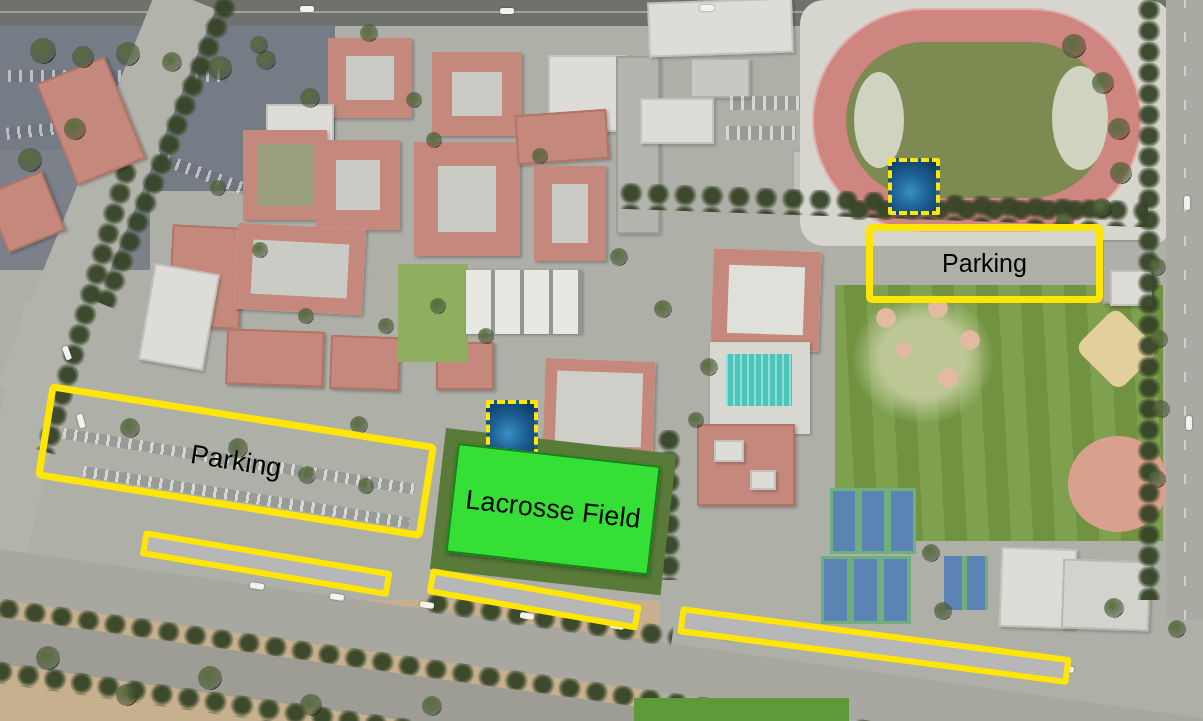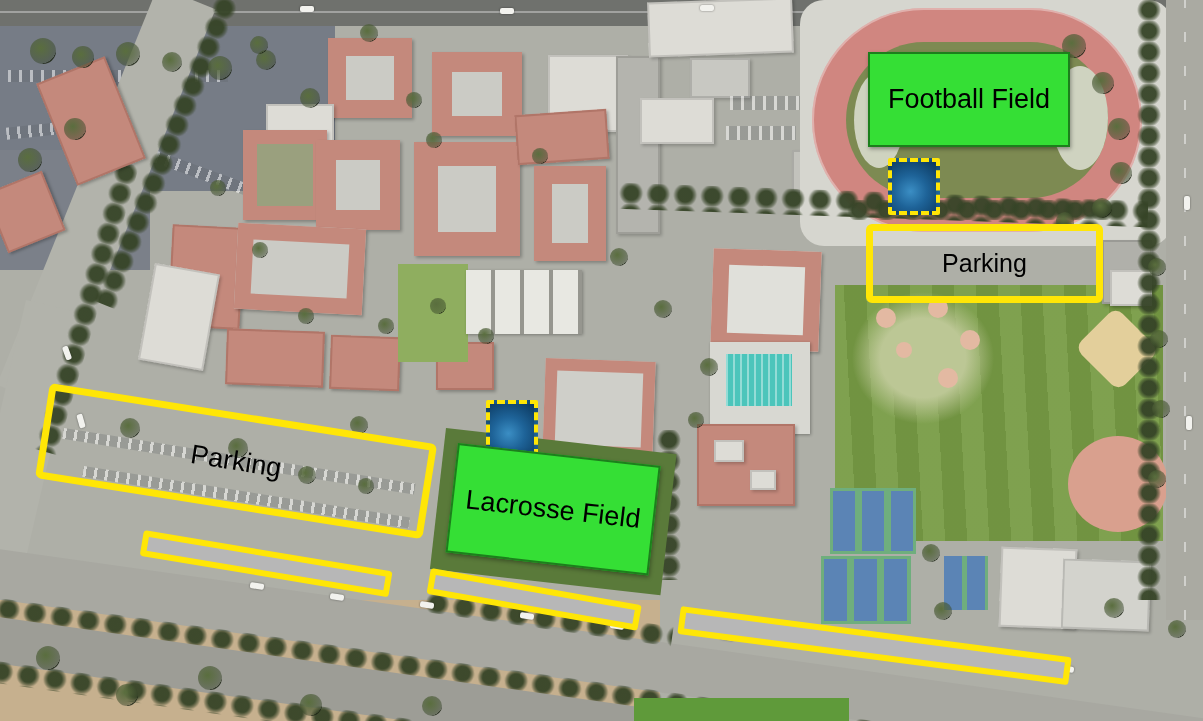--- a/index.html
+++ b/index.html
@@ -188,23 +188,20 @@
       <div class="abs car" style="left: 1060px; top: 666px; width: 14px; height: 6px; transform: rotate(8deg);"></div>
       <div class="abs car" style="left: 60px; top: 350px; width: 14px; height: 6px; transform: rotate(70deg);"></div>
       <div class="abs car" style="left: 74px; top: 418px; width: 14px; height: 6px; transform: rotate(74deg);"></div>
       <div class="abs car" style="left: 300px; top: 6px; width: 14px; height: 6px; transform: rotate(0deg);"></div>
       <div class="abs car" style="left: 500px; top: 8px; width: 14px; height: 6px; transform: rotate(0deg);"></div>
       <div class="abs car" style="left: 700px; top: 5px; width: 14px; height: 6px; transform: rotate(0deg);"></div>
       <div class="abs car" style="left: 1180px; top: 200px; width: 14px; height: 6px; transform: rotate(90deg);"></div>
       <div class="abs car" style="left: 1182px; top: 420px; width: 14px; height: 6px; transform: rotate(90deg);"></div>
     </div>
 
-  <div class="abs zone-green" style="left:868px;top:52px;width:202px;height:95px;font-size:27px;">
-    <span class="lbl">Football Field</span>
-  </div>
 
   <div class="abs marker" style="left:888px;top:158px;width:52px;height:57px;"></div>
 
   <div class="abs zone-yellow" style="left:866px;top:224px;width:237px;height:79px;font-size:25px;">
     <span class="lbl">Parking</span>
   </div>
 
   <div class="abs zone-yellow" style="left:50px;top:383px;width:392px;height:96px;font-size:27px;transform:rotate(9deg);transform-origin:top left;">
     <span class="lbl">Parking</span>
   </div>

